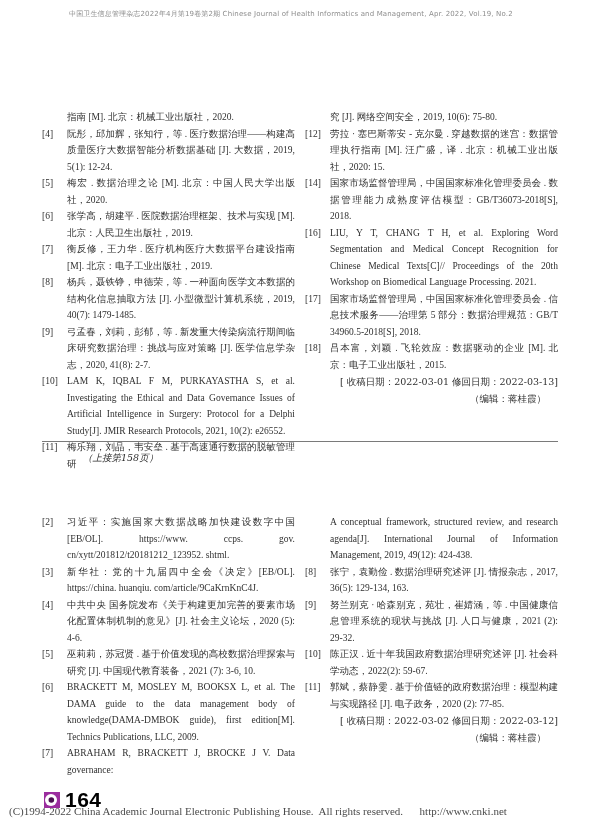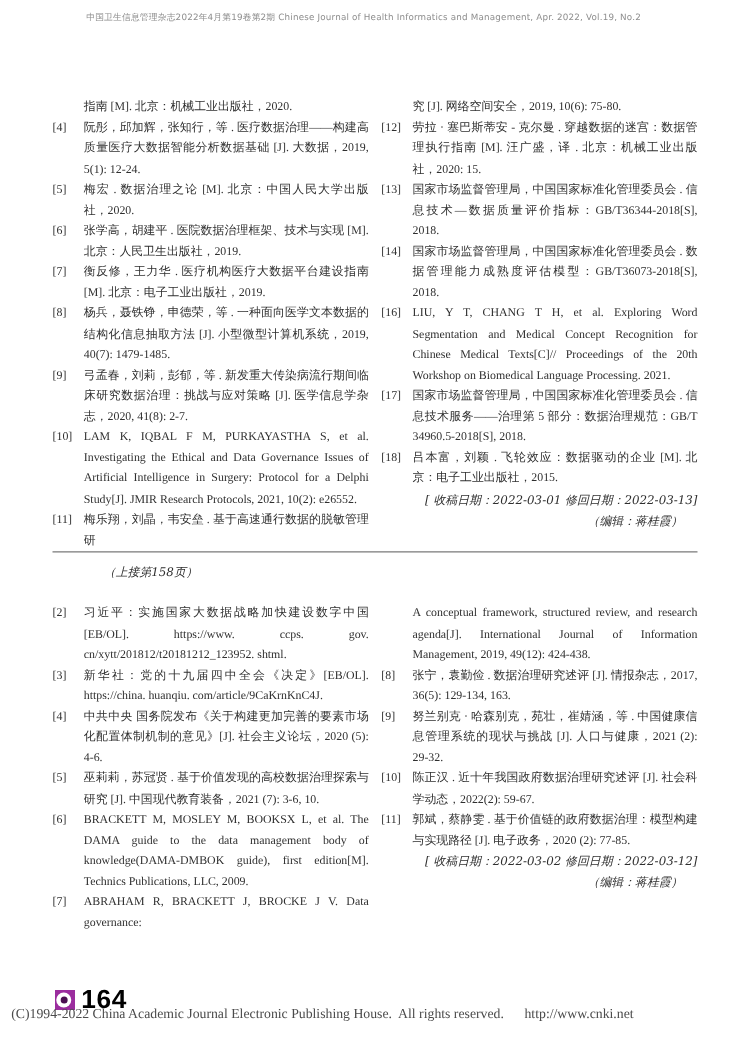--- a/index.html
+++ b/index.html
@@ -36,32 +36,32 @@
     font-family:"Liberation Sans", sans-serif;
   }
   .banner-line { position:absolute; left:258px; top:36px; }
 
   .cols {
     position:absolute; left:42px; width:516px;
     display:flex; gap:10px;
   }
   .cols.s1 { top:78px; }
   .cols.s2 { top:483px; }
-  .col { width:253px; }
+  .col { width:253px;margin-top:31px; }
 
   .ref {
     display:flex;
     font-size:9.5px; line-height:16.5px; color:#2f2f2f;
     font-family:"Liberation Serif", serif;
   }
   .ref-num { width:25px; flex-shrink:0; }
   .ref-text { flex:1; text-align:justify; }
   .ref-meta {
     font-size:9.5px; line-height:17px; color:#2f2f2f;
-    font-family:"DejaVu Serif", serif; font-style:italic;
+    font-family:"DejaVu Serif", serif; 
     text-align:right;
   }
   .ref-meta.editor { padding-right:12px; }
 
   .divider {
     position:absolute; left:42px; top:441px; width:516px;
     border-top:1px solid #7a7a7a;
   }
   .continued-note {
     position:absolute; left:42px; top:452px;
@@ -132,24 +132,20 @@
         </div>
       </div>
     <div class="col">
         <div class="ref">
           <span class="ref-num"></span>
           <div class="ref-text">究 [J]. 网络空间安全，2019, 10(6): 75-80.</div>
         </div>
         <div class="ref">
           <span class="ref-num">[12]</span>
           <div class="ref-text">劳拉 · 塞巴斯蒂安 - 克尔曼 . 穿越数据的迷宫：数据管理执行指南 [M]. 汪广盛，译 . 北京：机械工业出版社，2020: 15.</div>
-        </div>
-        <div class="ref">
-          <span class="ref-num">[13]</span>
-          <div class="ref-text">国家市场监督管理局，中国国家标准化管理委员会 . 信息技术—数据质量评价指标：GB/T36344-2018[S], 2018.</div>
         </div>
         <div class="ref">
           <span class="ref-num">[14]</span>
           <div class="ref-text">国家市场监督管理局，中国国家标准化管理委员会 . 数据管理能力成熟度评估模型：GB/T36073-2018[S], 2018.</div>
         </div>
         <div class="ref">
           <span class="ref-num">[16]</span>
           <div class="ref-text en">LIU, Y T, CHANG T H, et al. Exploring Word Segmentation and Medical Concept Recognition for Chinese Medical Texts[C]// Proceedings of the 20th Workshop on Biomedical Language Processing. 2021.</div>
         </div>
         <div class="ref">

